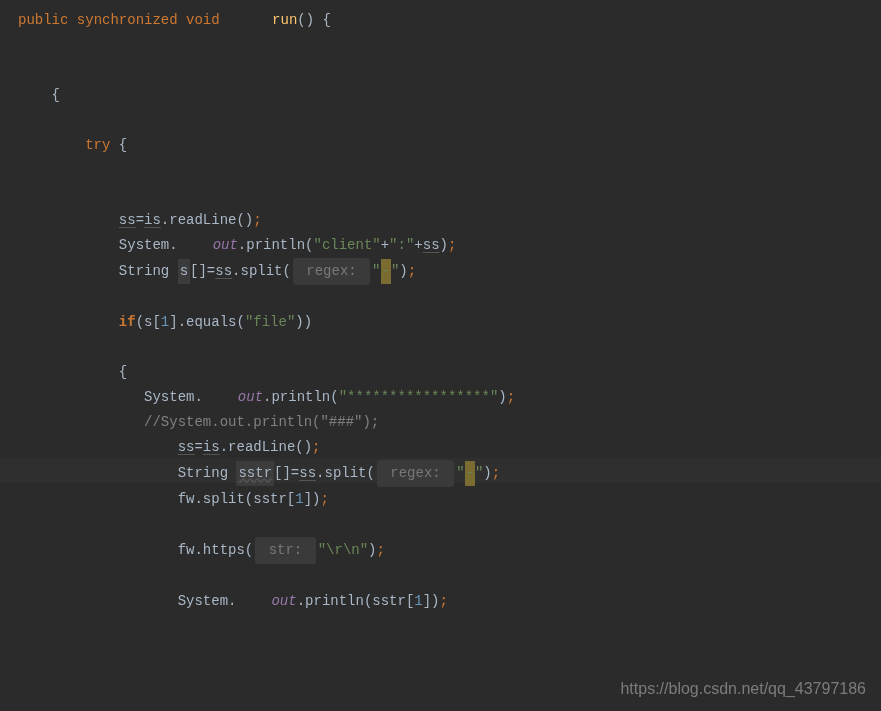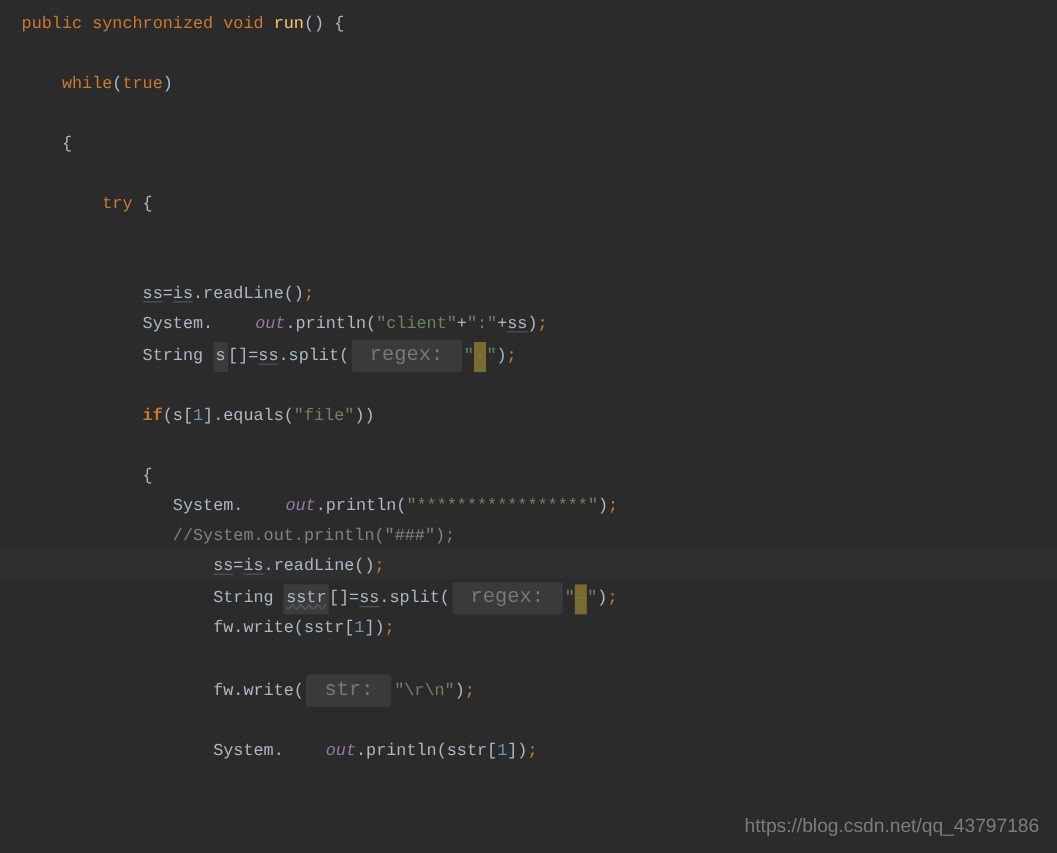--- a/index.html
+++ b/index.html
@@ -24,38 +24,38 @@
       min-height: 25px;
     }
     .kw-public { color: #cc7832; }
     .kw-sync { color: #cc7832; }
     .kw-void { color: #cc7832; }
     .kw-while { color: #cc7832; }
     .kw-true { color: #cc7832; }
     .kw-try { color: #cc7832; }
     .kw-if { color: #cc7832; font-weight: bold; }
     .kw-new { color: #cc7832; }
-    .fn-name { color: #ffc66d; }
+    .fn-name { color: #ffc66d; margin-left: 44px; }
     .string { color: #6a8759; }
     .number { color: #6897bb; }
     .field-out { color: #9876aa; font-style: italic; margin-left: 35px; }
     .comment { color: #808080; }
     .brace { color: #a9b7c6; }
     .semi { color: #cc7832; }
     .paren { color: #a9b7c6; }
     .underline { text-decoration: underline; text-decoration-color: #555; text-underline-offset: 3px; }
     .wavy { text-decoration: underline wavy; text-decoration-color: #555; }
     .hint {
       display: inline-block;
       background: #3a3a3a;
       color: #787878;
       padding: 1px 5px;
       border-radius: 3px;
       font-style: normal;
-      font-size: 17px;
+      font-size: 14px;
       margin: 0 2px;
     }
     .box-var {
       display: inline-block;
       background: #3c3c3c;
       padding: 0 2px;
     }
     .highlight-op {
       display: inline-block;
       background: #7a6b30;
@@ -83,21 +83,20 @@
 <body>
 
 <div class="highlight-row" style="top:458px;"></div>
 
 <div>
 
 <div class="code-line"><span class="kw-public">public</span> <span class="kw-sync">synchronized</span> <span class="kw-void">void</span> <span class="fn-name">run</span><span class="paren">()</span><span class="brace"> {</span></div>
 
 <div class="code-line"></div>
 
-<div class="code-line">    <span class="kw-while">while</span>(<span class="kw-true">true</span>)</div>
 
 <div class="code-line"></div>
 
 <div class="code-line">    <span class="brace">{</span></div>
 
 <div class="code-line"></div>
 
 <div class="code-line">        <span class="kw-try">try</span><span class="brace"> {</span></div>
 
 <div class="code-line"></div>
@@ -122,25 +121,25 @@
 <div class="code-line">               <span>System.</span><span class="field-out">out</span><span>.println(</span><span class="string">"*****************"</span><span>)</span><span class="semi">;</span></div>
 
 
 <div class="code-line">               <span class="comment">//System.out.println("###");</span></div>
 
 <div class="code-line">                   <span class="underline">ss</span><span>=</span><span class="underline">is</span><span>.readLine()</span><span class="semi">;</span></div>
 
 
 <div class="code-line">                   <span>String </span><span class="box-var wavy">sstr</span><span>[]=</span><span class="underline">ss</span><span>.split(</span><span class="hint"> regex: </span><span class="string">"</span><span class="string highlight-op">-</span><span class="string">"</span><span>)</span><span class="semi">;</span></div>
 
-<div class="code-line">                   <span>fw.write(sstr[</span><span class="number">1</span><span>])</span><span class="semi">;</span></div>
+<div class="code-line">                   <span>fw.split(sstr[</span><span class="number">1</span><span>])</span><span class="semi">;</span></div>
 
 <div class="code-line"></div>
 
-<div class="code-line">                   <span>fw.write(</span><span class="hint"> str: </span><span class="string">"\r\n"</span><span>)</span><span class="semi">;</span></div>
+<div class="code-line">                   <span>fw.https(</span><span class="hint"> str: </span><span class="string">"\r\n"</span><span>)</span><span class="semi">;</span></div>
 
 <div class="code-line"></div>
 
 <div class="code-line">                   <span>System.</span><span class="field-out">out</span><span>.println(sstr[</span><span class="number">1</span><span>])</span><span class="semi">;</span></div>
 
 </div>
 
 <div class="watermark">https://blog.csdn.net/qq_43797186</div>
 
 </body></html>

